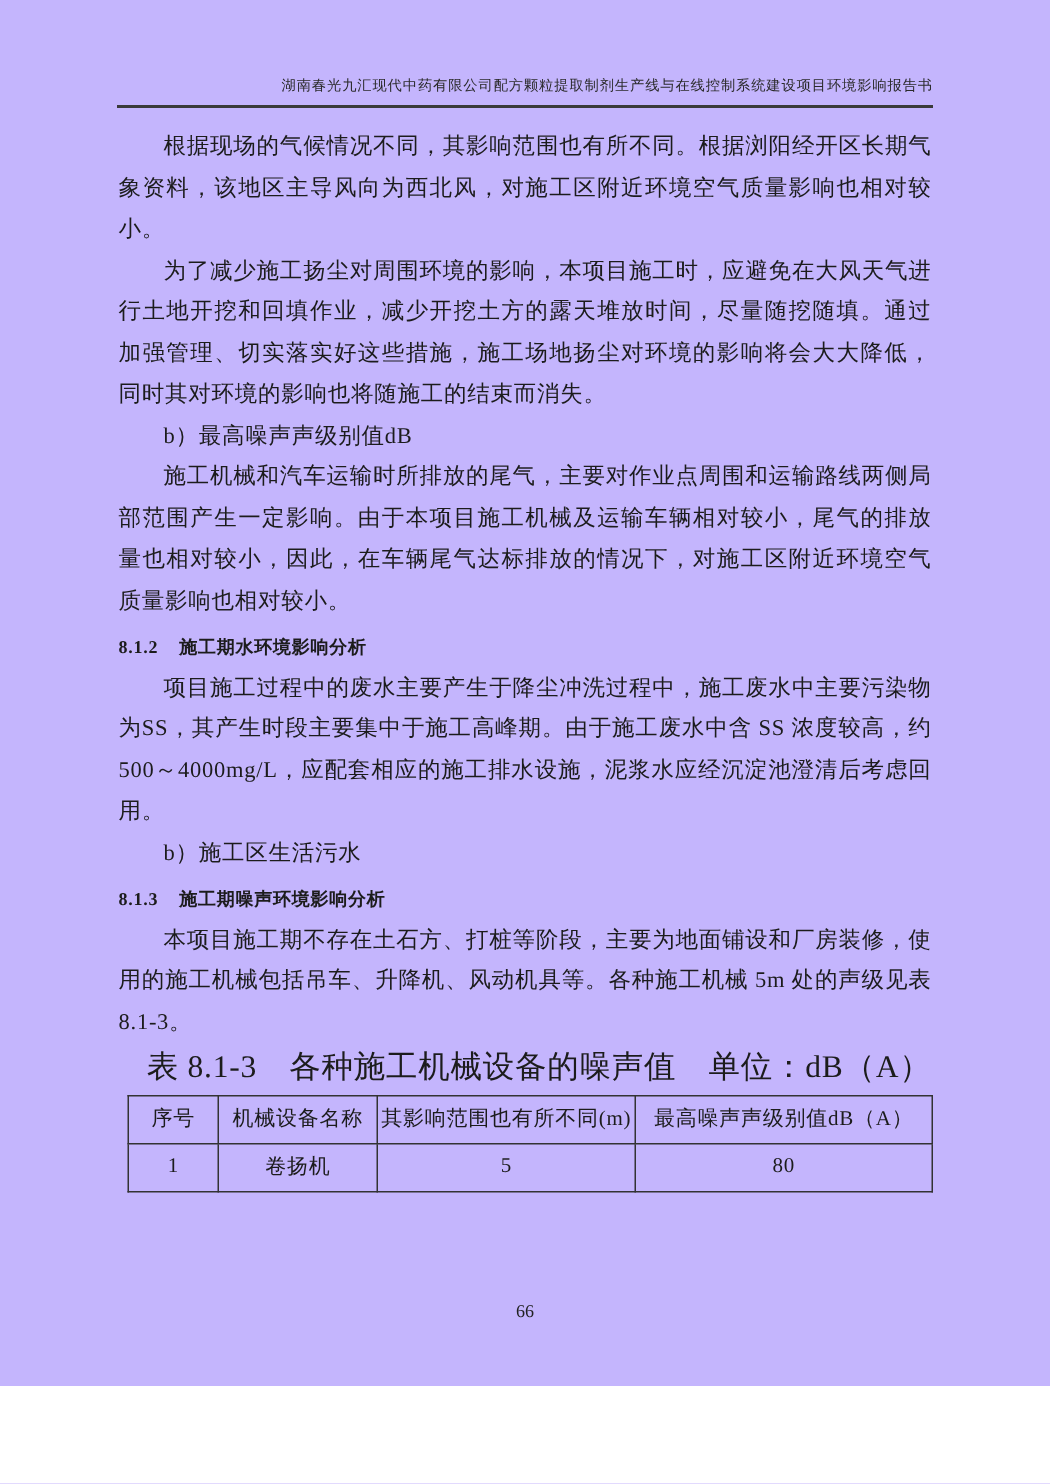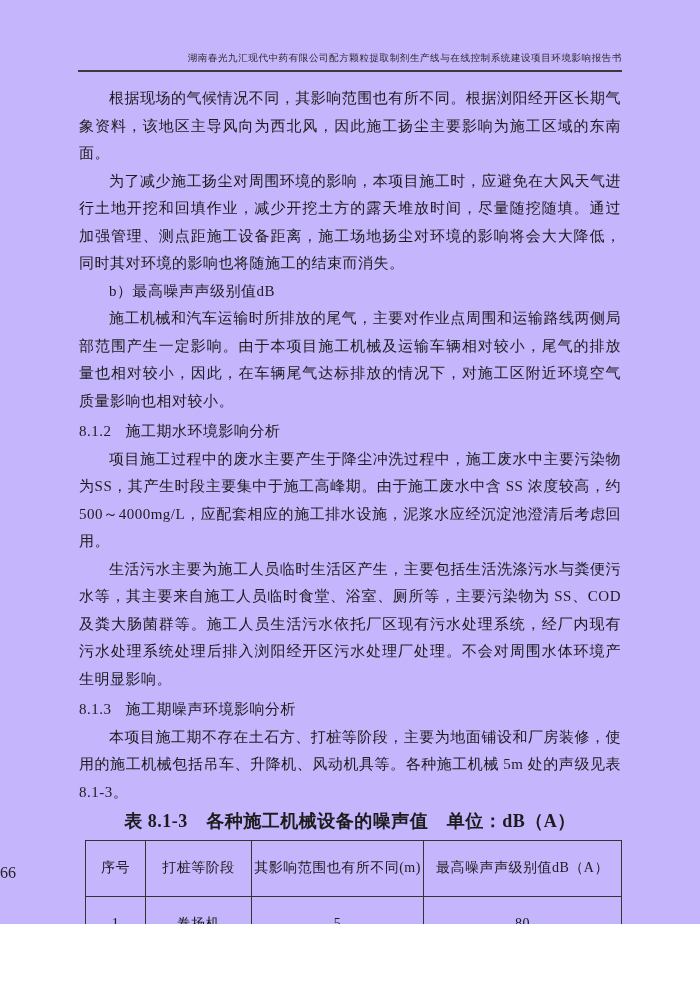--- a/index.html
+++ b/index.html
@@ -30,99 +30,100 @@
     padding: 13px 79px 0 79px;
     font-size: 15px;
     line-height: 27.5px;
     letter-spacing: 0.5px;
     text-align: justify;
   }
   .para { margin: 0; text-indent: 2em; }
   .subhead { margin: 0; text-indent: 2em; }
   .section-heading {
     margin: 3px 0 0 0;
-    font-size: 15px;
-    font-weight: normal;
+    font-size: 12px;
+    font-weight: bold;
     line-height: 27.5px;
   }
   .section-heading .num { margin-right: 14px; }
   .table-caption {
     margin: 2px 0 0 0;
-    text-align: center;
-    font-weight: bold;
+    text-align: right;
+    font-weight: normal;
     text-indent: 0;
-    font-size: 18px;
+    font-size: 21px;
   }
   table.noise-table {
     border-collapse: collapse;
     margin: 4px 0 0 6px;
     width: 536px;
     table-layout: fixed;
     font-size: 14px;
     line-height: normal;
     letter-spacing: 0.5px;
   }
   table.noise-table th, table.noise-table td {
     border: 1px solid #333333;
     text-align: center;
     vertical-align: middle;
     height: 23px;
-    padding: 16px 2px;
+    padding: 4px 2px;
     font-weight: normal;
     overflow: hidden;
     white-space: nowrap;
   }
   col.c1 { width: 60px; }
   col.c2 { width: 106px; }
   col.c3 { width: 172px; }
   col.c4 { width: 198px; }
   .footer {
     position: absolute;
     bottom: 42px;
     left: 0;
     width: 100%;
-    font-size: 16px;
+    text-align: center;
+    font-size: 12px;
     color: #222222;
   }
 </style>
 </head>
 <body>
 
 <div class="page">
 
   <div class="header-title">湖南春光九汇现代中药有限公司配方颗粒提取制剂生产线与在线控制系统建设项目环境影响报告书</div>
   <div class="header-rule"></div>
 
   <div class="body-area">
 
-    <p class="para">根据现场的气候情况不同，其影响范围也有所不同。根据浏阳经开区长期气象资料，该地区主导风向为西北风，因此施工扬尘主要影响为施工区域的东南面。</p>
-    <p class="para">为了减少施工扬尘对周围环境的影响，本项目施工时，应避免在大风天气进行土地开挖和回填作业，减少开挖土方的露天堆放时间，尽量随挖随填。通过加强管理、测点距施工设备距离，施工场地扬尘对环境的影响将会大大降低，同时其对环境的影响也将随施工的结束而消失。</p>
+    <p class="para">根据现场的气候情况不同，其影响范围也有所不同。根据浏阳经开区长期气象资料，该地区主导风向为西北风，对施工区附近环境空气质量影响也相对较小。</p>
+    <p class="para">为了减少施工扬尘对周围环境的影响，本项目施工时，应避免在大风天气进行土地开挖和回填作业，减少开挖土方的露天堆放时间，尽量随挖随填。通过加强管理、切实落实好这些措施，施工场地扬尘对环境的影响将会大大降低，同时其对环境的影响也将随施工的结束而消失。</p>
     <p class="subhead">b）最高噪声声级别值dB</p>
     <p class="para">施工机械和汽车运输时所排放的尾气，主要对作业点周围和运输路线两侧局部范围产生一定影响。由于本项目施工机械及运输车辆相对较小，尾气的排放量也相对较小，因此，在车辆尾气达标排放的情况下，对施工区附近环境空气质量影响也相对较小。</p>
 
     <h2 class="section-heading"><span class="num">8.1.2</span><span>施工期水环境影响分析</span></h2>
     <p class="para">项目施工过程中的废水主要产生于降尘冲洗过程中，施工废水中主要污染物为SS，其产生时段主要集中于施工高峰期。由于施工废水中含 SS 浓度较高，约 500～4000mg/L，应配套相应的施工排水设施，泥浆水应经沉淀池澄清后考虑回用。</p>
-    <p class="para">生活污水主要为施工人员临时生活区产生，主要包括生活洗涤污水与粪便污水等，其主要来自施工人员临时食堂、浴室、厕所等，主要污染物为 SS、COD 及粪大肠菌群等。施工人员生活污水依托厂区现有污水处理系统，经厂内现有污水处理系统处理后排入浏阳经开区污水处理厂处理。不会对周围水体环境产生明显影响。</p>
+    <p class="subhead">b）施工区生活污水</p>
 
     <h2 class="section-heading"><span class="num">8.1.3</span><span>施工期噪声环境影响分析</span></h2>
     <p class="para">本项目施工期不存在土石方、打桩等阶段，主要为地面铺设和厂房装修，使用的施工机械包括吊车、升降机、风动机具等。各种施工机械 5m 处的声级见表 8.1-3。</p>
 
     <p class="table-caption">表 8.1-3　各种施工机械设备的噪声值　单位：dB（A）</p>
 
     <table class="noise-table">
       <colgroup>
           <col class="c1">
           <col class="c2">
           <col class="c3">
           <col class="c4">
         </colgroup>
       <thead>
         <tr>
           <th>序号</th>
-          <th>打桩等阶段</th>
+          <th>机械设备名称</th>
           <th>其影响范围也有所不同(m)</th>
           <th>最高噪声声级别值dB（A）</th>
         </tr>
       </thead>
       <tbody>
         <tr>
           <td>1</td>
           <td>卷扬机</td>
           <td>5</td>
           <td>80</td>

